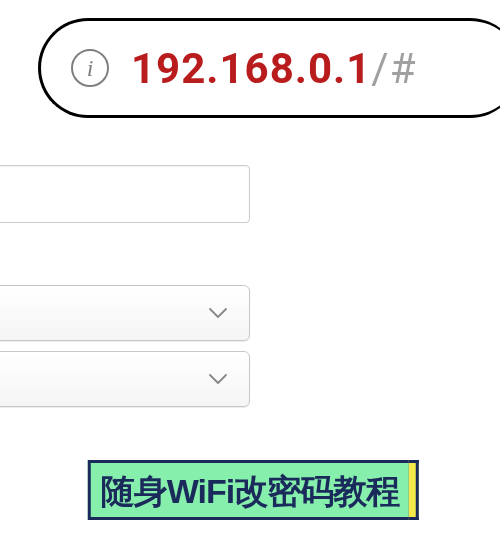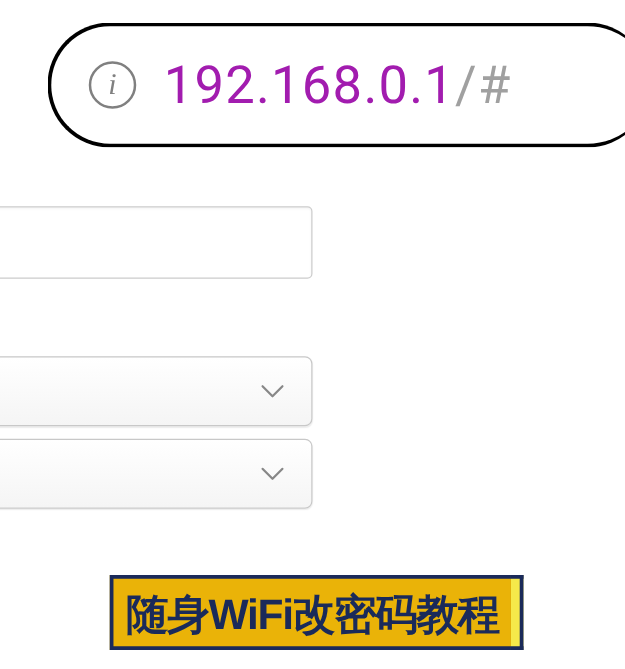--- a/index.html
+++ b/index.html
@@ -43,21 +43,22 @@
       font-style: italic;
       margin-right: 22px;
       flex-shrink: 0;
     }
     .url-text {
       font-size: 42px;
       letter-spacing: 1px;
       white-space: nowrap;
     }
     .url-main {
-      color: #a21caf;
+      color: #b91c1c;
+      font-weight: bold;
     }
     .url-path {
       color: #a0a0a0;
     }
     .form-area {
       position: absolute;
       top: 165px;
       left: -40px;
       width: 290px;
     }
@@ -97,21 +98,21 @@
     }
     .chevron svg {
       width: 18px;
       height: 11px;
     }
     .caption-banner {
       position: absolute;
       bottom: 15px;
       left: 50%;
       transform: translateX(-50%);
-      background: #eab308;
+      background: #86efac;
       border: 3px solid #1a2a5a;
       padding: 6px 10px 2px 10px;
       white-space: nowrap;
     }
     .caption-banner::after {
       content: "";
       position: absolute;
       right: -10px;
       top: -3px;
       bottom: -3px;

